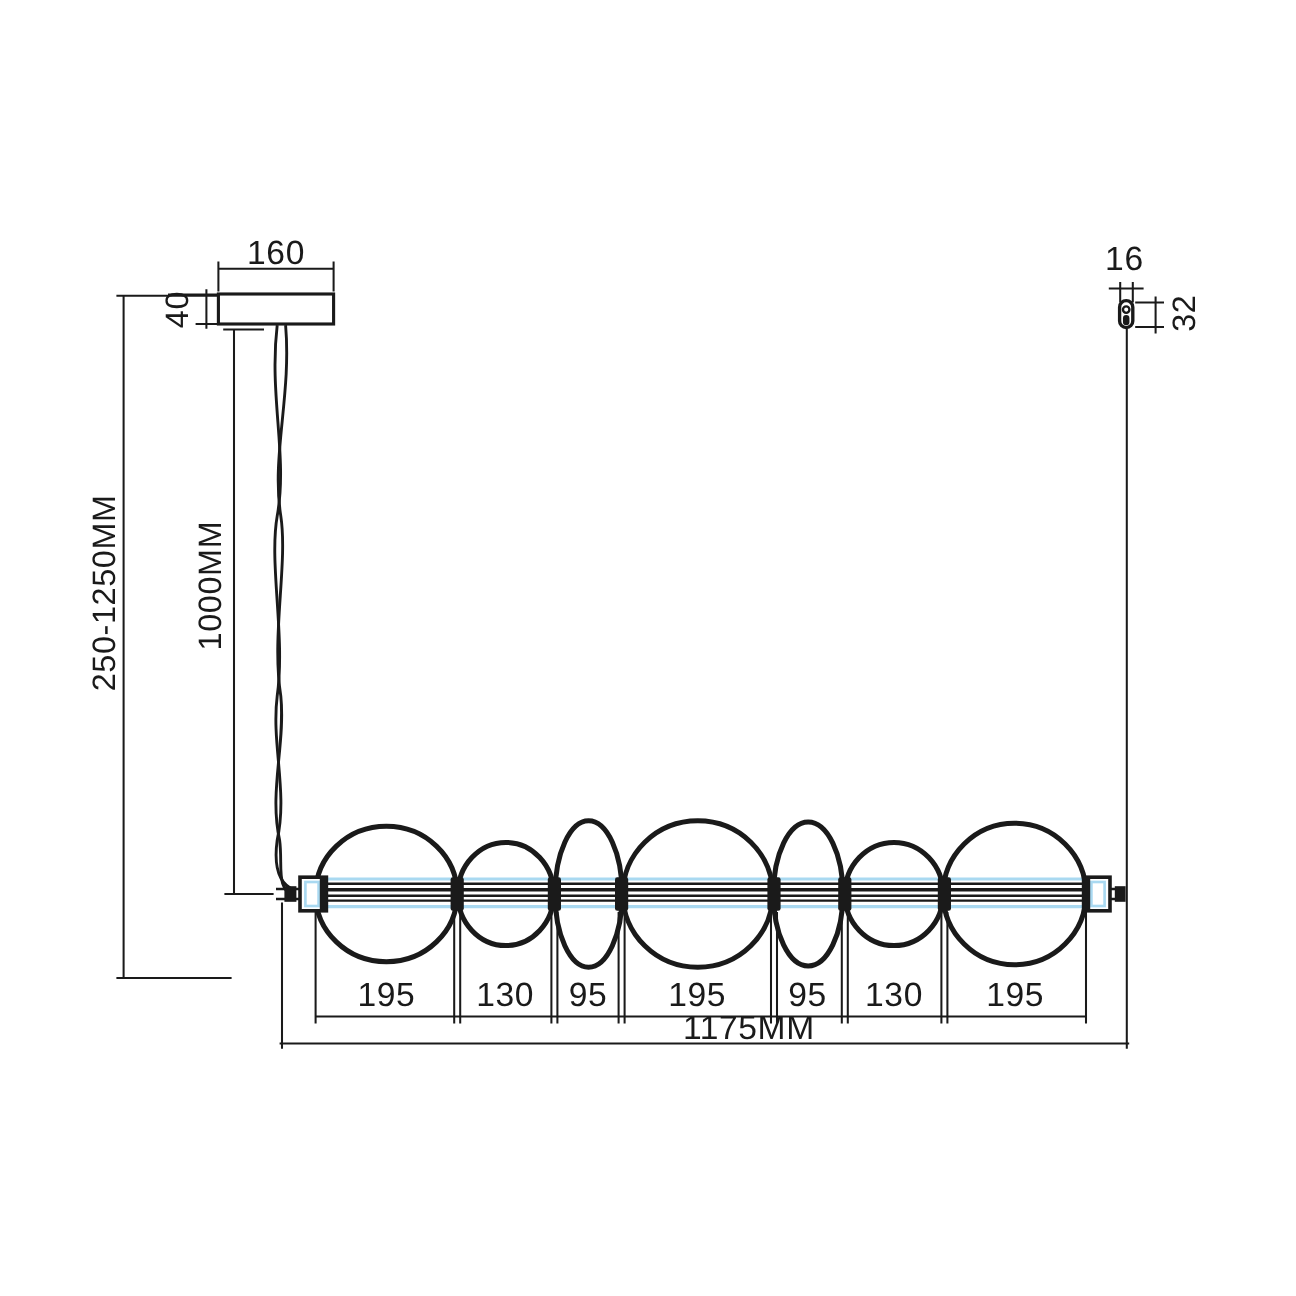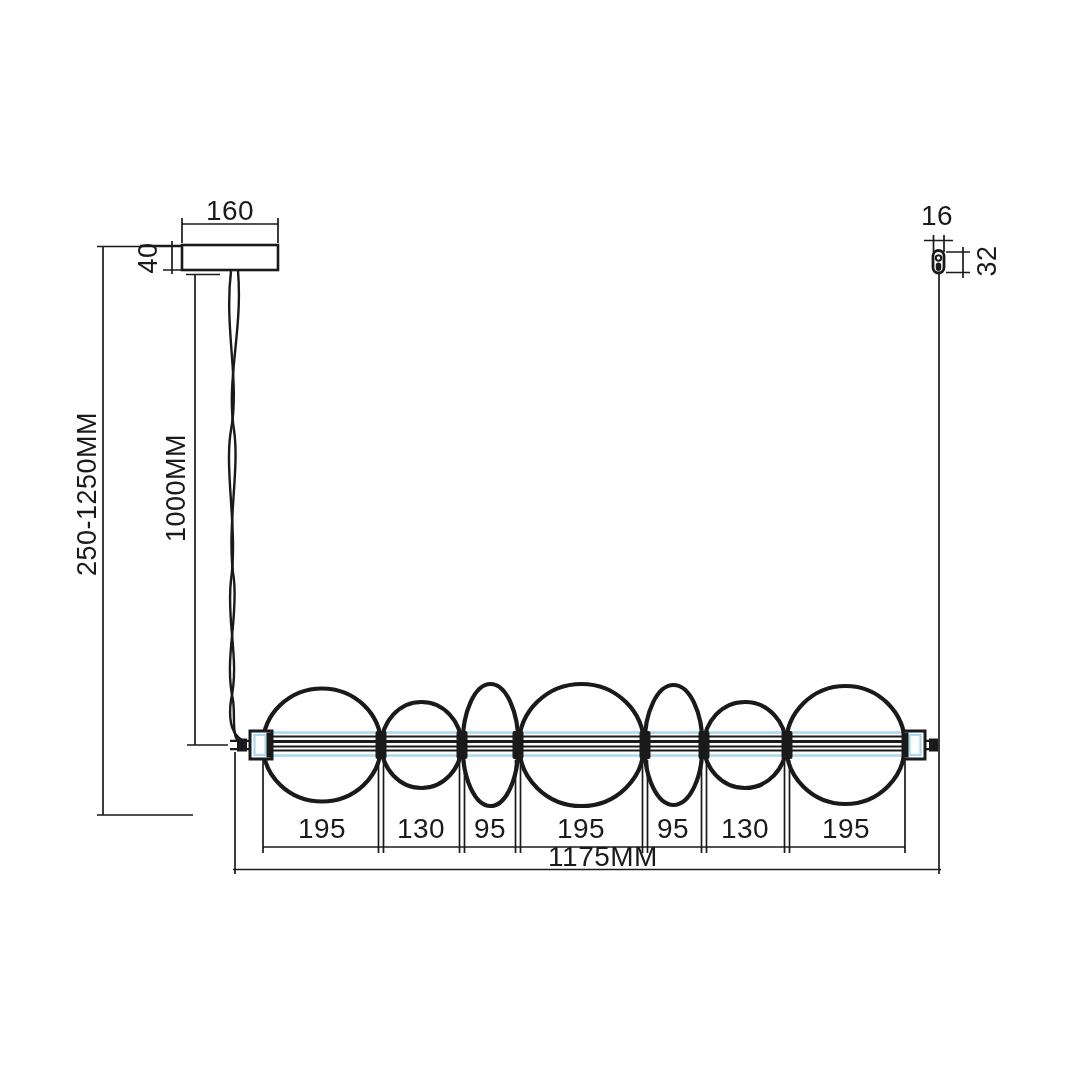--- a/index.html
+++ b/index.html
@@ -115,14 +115,14 @@
   <div class="dim rot" style="left:987px;top:261px">32</div>
 
   <div class="dim" style="left:322px;top:829px">195</div>
   <div class="dim" style="left:421px;top:829px">130</div>
   <div class="dim" style="left:490px;top:829px">95</div>
   <div class="dim" style="left:581px;top:829px">195</div>
   <div class="dim" style="left:673px;top:829px">95</div>
   <div class="dim" style="left:745px;top:829px">130</div>
   <div class="dim" style="left:846px;top:829px">195</div>
 
-  <div class="dim overall" style="left:603px;top:857px">1175MM</div>
+  <div class="dim overall" style="left:624px;top:857px">1175MM</div>
 </div>
 
 </body></html>

